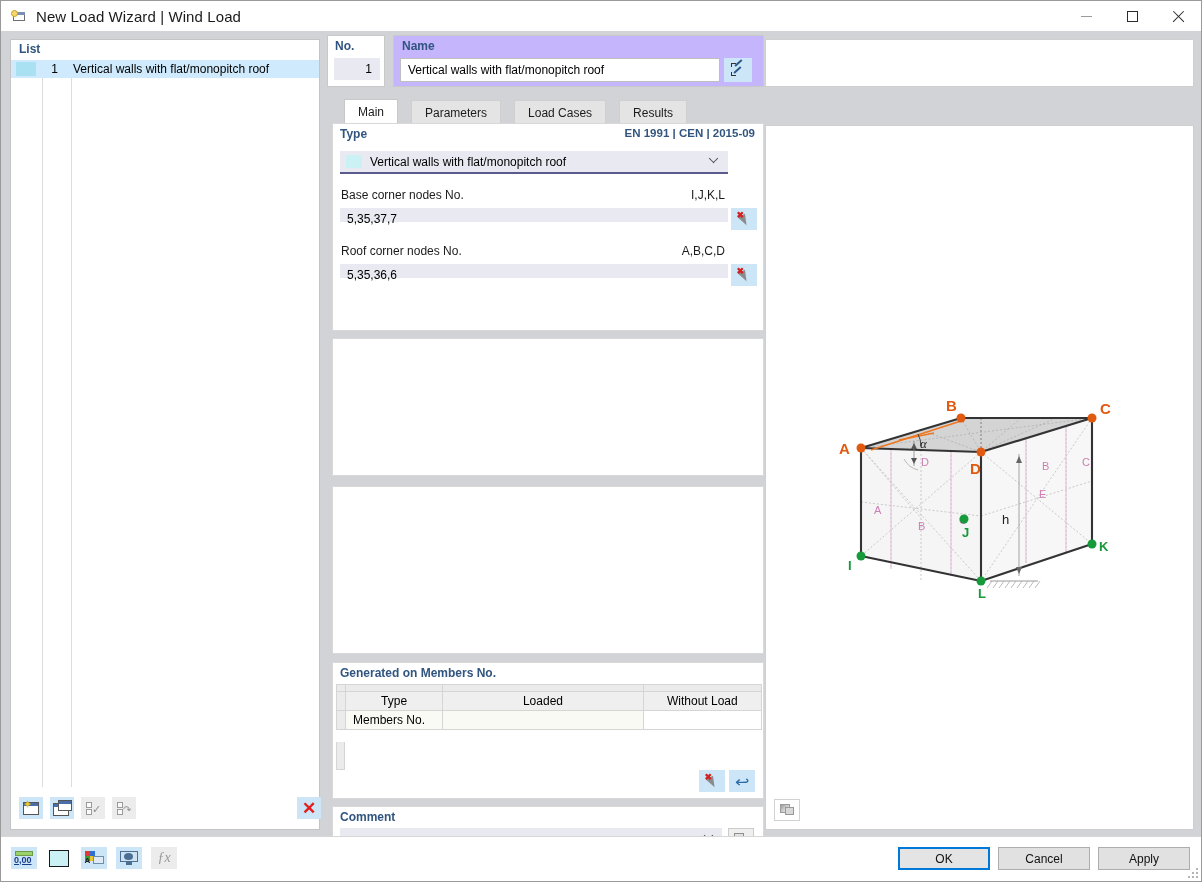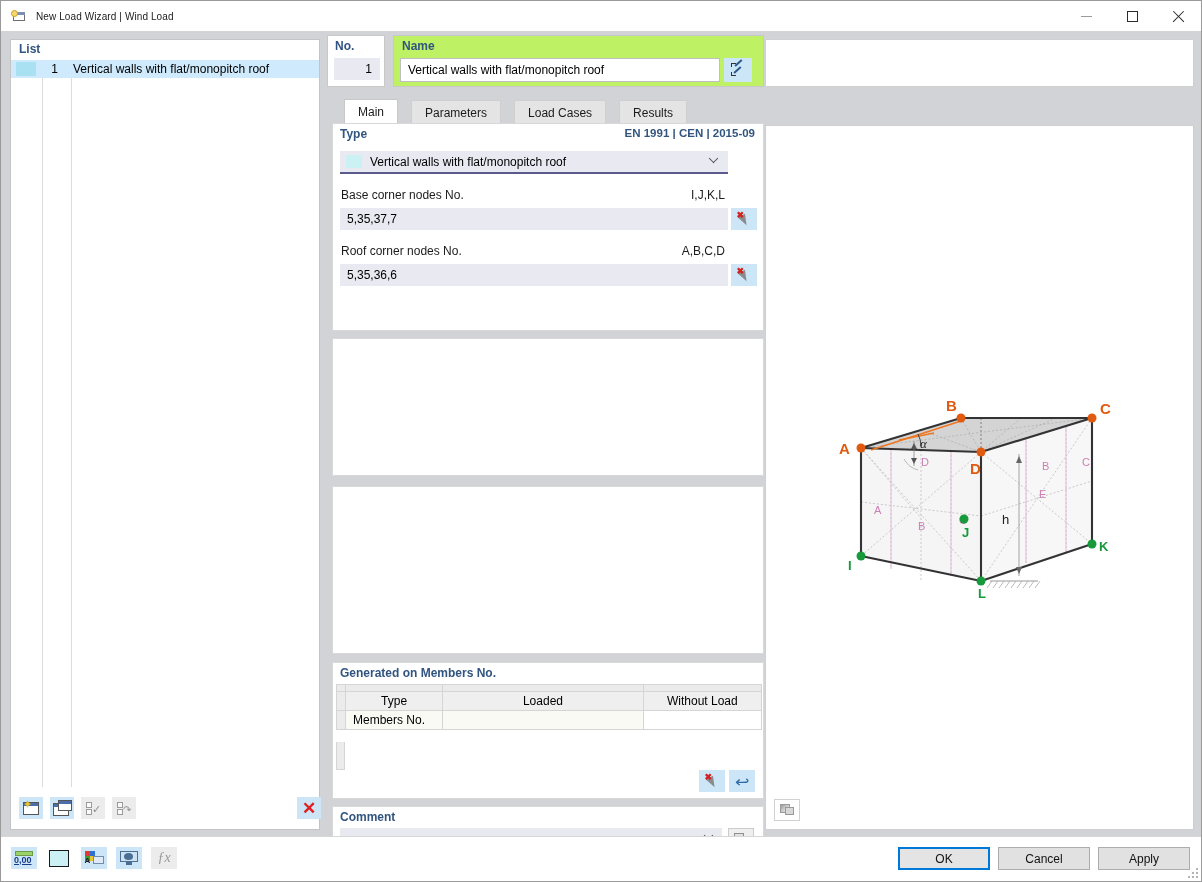--- a/index.html
+++ b/index.html
@@ -35,21 +35,21 @@
   }
   .ti-bar {
     position: absolute; left: 2px; top: 4px; width: 12px; height: 3px;
     background: #7d8fb3;
   }
   .ti-key {
     position: absolute; left: 0px; top: 2px; width: 7px; height: 7px;
     border-radius: 50%; border: 1.5px solid #c8a21c; background: #f5d76e;
   }
   .titlebar-text {
-    font-size: 10px; color: #1b1b1b; letter-spacing: .1px;
+    font-size: 15px; color: #1b1b1b; letter-spacing: .1px;
   }
   .wincontrols {
     position: absolute; right: 0; top: 0; height: 30px; display: flex;
   }
   .wc {
     width: 46px; height: 30px; display: flex; align-items: center; justify-content: center;
   }
   .wc-min-glyph { width: 11px; height: 1px; background: #9b9b9b; }
   .wc-max-glyph { width: 11px; height: 11px; border: 1.2px solid #2b2b2b; }
   .wc-close-glyph {
@@ -146,21 +146,21 @@
   .no-label {
     padding: 3px 0 0 7px; font-size: 12px; font-weight: bold; color: #31557f;
   }
   .no-field {
     position: absolute; left: 6px; top: 22px; width: 46px; height: 22px;
     background: #e9e9f2; text-align: right; padding-right: 8px; line-height: 22px;
     font-size: 12px;
   }
   .name-box {
     position: absolute; left: 66px; top: 0; width: 371px; height: 52px;
-    background: #bef264; border: 1px solid #c8c8c8;
+    background: #c4b5fd; border: 1px solid #c8c8c8;
   }
   .name-label {
     padding: 3px 0 0 8px; font-size: 12px; font-weight: bold; color: #31557f;
   }
   .name-field {
     position: absolute; left: 6px; top: 22px; width: 320px; height: 24px;
     background: #ffffff; border: 1px solid #bfbfbf;
     line-height: 22px; padding-left: 7px; font-size: 12px;
   }
   .name-edit-btn {
@@ -227,21 +227,21 @@
   .chev:before { left: -1px; transform: rotate(45deg); }
   .chev:after  { left: 3px;  transform: rotate(-45deg); }
 
   .fieldrow-label {
     position: absolute; font-size: 12px; color: #1b1b1b;
   }
   .fieldrow-hint {
     position: absolute; right: 38px; font-size: 12px; color: #1b1b1b;
   }
   .inputbox {
-    position: absolute; height: 22px; background: #e9e9f2;
+    position: absolute; height: 14px; background: #e9e9f2;
     line-height: 22px; padding-left: 7px; font-size: 12px;
   }
   .pickbtn {
     position: absolute; width: 26px; height: 22px; background: #cce6f7;
     display: flex; align-items: center; justify-content: center;
   }
   .g-cursor {
     position: relative; width: 15px; height: 15px;
   }
   .g-cursor .arrow {

